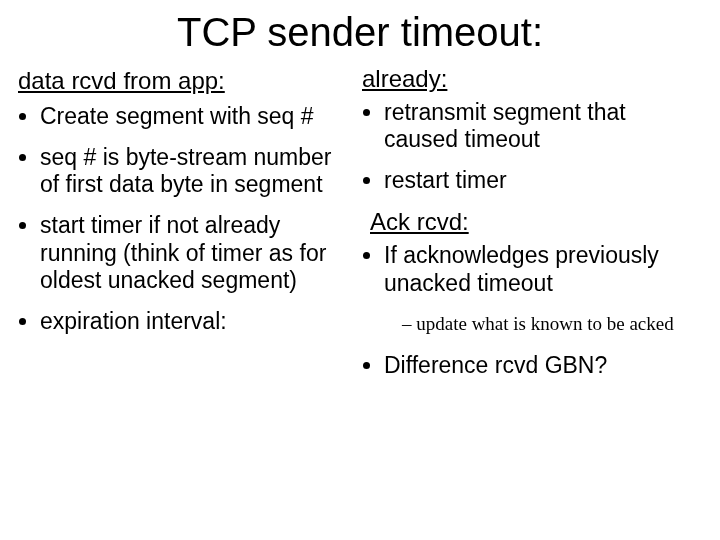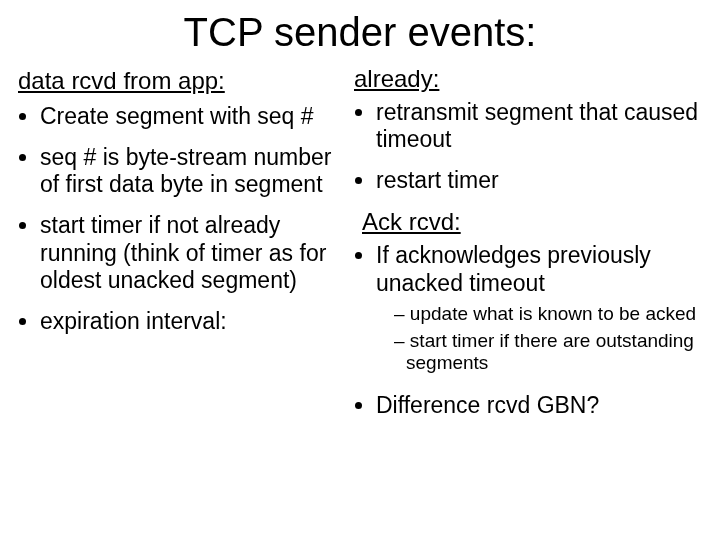--- a/index.html
+++ b/index.html
@@ -19,21 +19,21 @@
   }
   .title {
     text-align: center;
     font-size: 40px;
     margin: 2px 0 8px 0;
     font-weight: normal;
   }
   .columns {
     display: flex;
     flex-direction: row;
-    gap: 16px;
+    gap: 24px;
   }
   .col-left {
     flex: 0 0 320px;
   }
   .col-right {
     flex: 1;
   }
   .section-head {
     font-size: 24px;
     text-decoration: underline;
@@ -45,21 +45,22 @@
     margin: 0;
   }
   ul.bullets > li {
     font-size: 23px;
     line-height: 1.18;
     margin-bottom: 14px;
   }
   ul.sub {
     list-style: none;
     padding-left: 18px;
-    margin: 6px 0 0 0;
+    margin: 16px 0 0 0;
+    font-family: Liberation Serif, serif;
   }
   ul.sub > li {
     font-size: 19px;
     line-height: 1.15;
     margin-bottom: 6px;
     text-indent: -12px;
     padding-left: 12px;
   }
   ul.sub > li::before {
     content: "– ";
@@ -74,21 +75,21 @@
   .r-section1 { margin-top: 2px; }
   .r-bul1 { margin-bottom: 10px; }
   .r-bul2 { margin-bottom: 2px; }
   .ack-head { margin-left: 8px; margin-top: 0; }
   .diff { margin-top: 18px; }
 </style>
 </head>
 <body>
 
 <div class="slide">
-  <div class="title">TCP sender events:</div>
+  <div class="title">TCP sender timeout:</div>
 
   <div class="columns">
 
     <div class="col-left">
       <div class="section-head">data rcvd from app:</div>
       <ul class="bullets">
         <li>Create segment with seq #</li>
         <li>seq # is byte-stream number of first data byte in  segment</li>
         <li>start timer if not already running (think of timer as for oldest unacked segment)</li>
         <li>
@@ -102,21 +103,20 @@
       <ul class="bullets">
         <li class="r-bul1">retransmit segment that caused timeout</li>
         <li class="r-bul2">restart timer</li>
       </ul>
       <div class="section-head ack-head">Ack rcvd:</div>
       <ul class="bullets">
         <li>
           <span>If acknowledges previously unacked timeout</span>
           <ul class="sub">
             <li>update what is known to be acked</li>
-            <li>start timer if there are outstanding segments</li>
           </ul>
         </li>
         <li class="diff">Difference rcvd GBN?</li>
       </ul>
     </div>
 
   </div>
 </div>
 
 </body></html>

